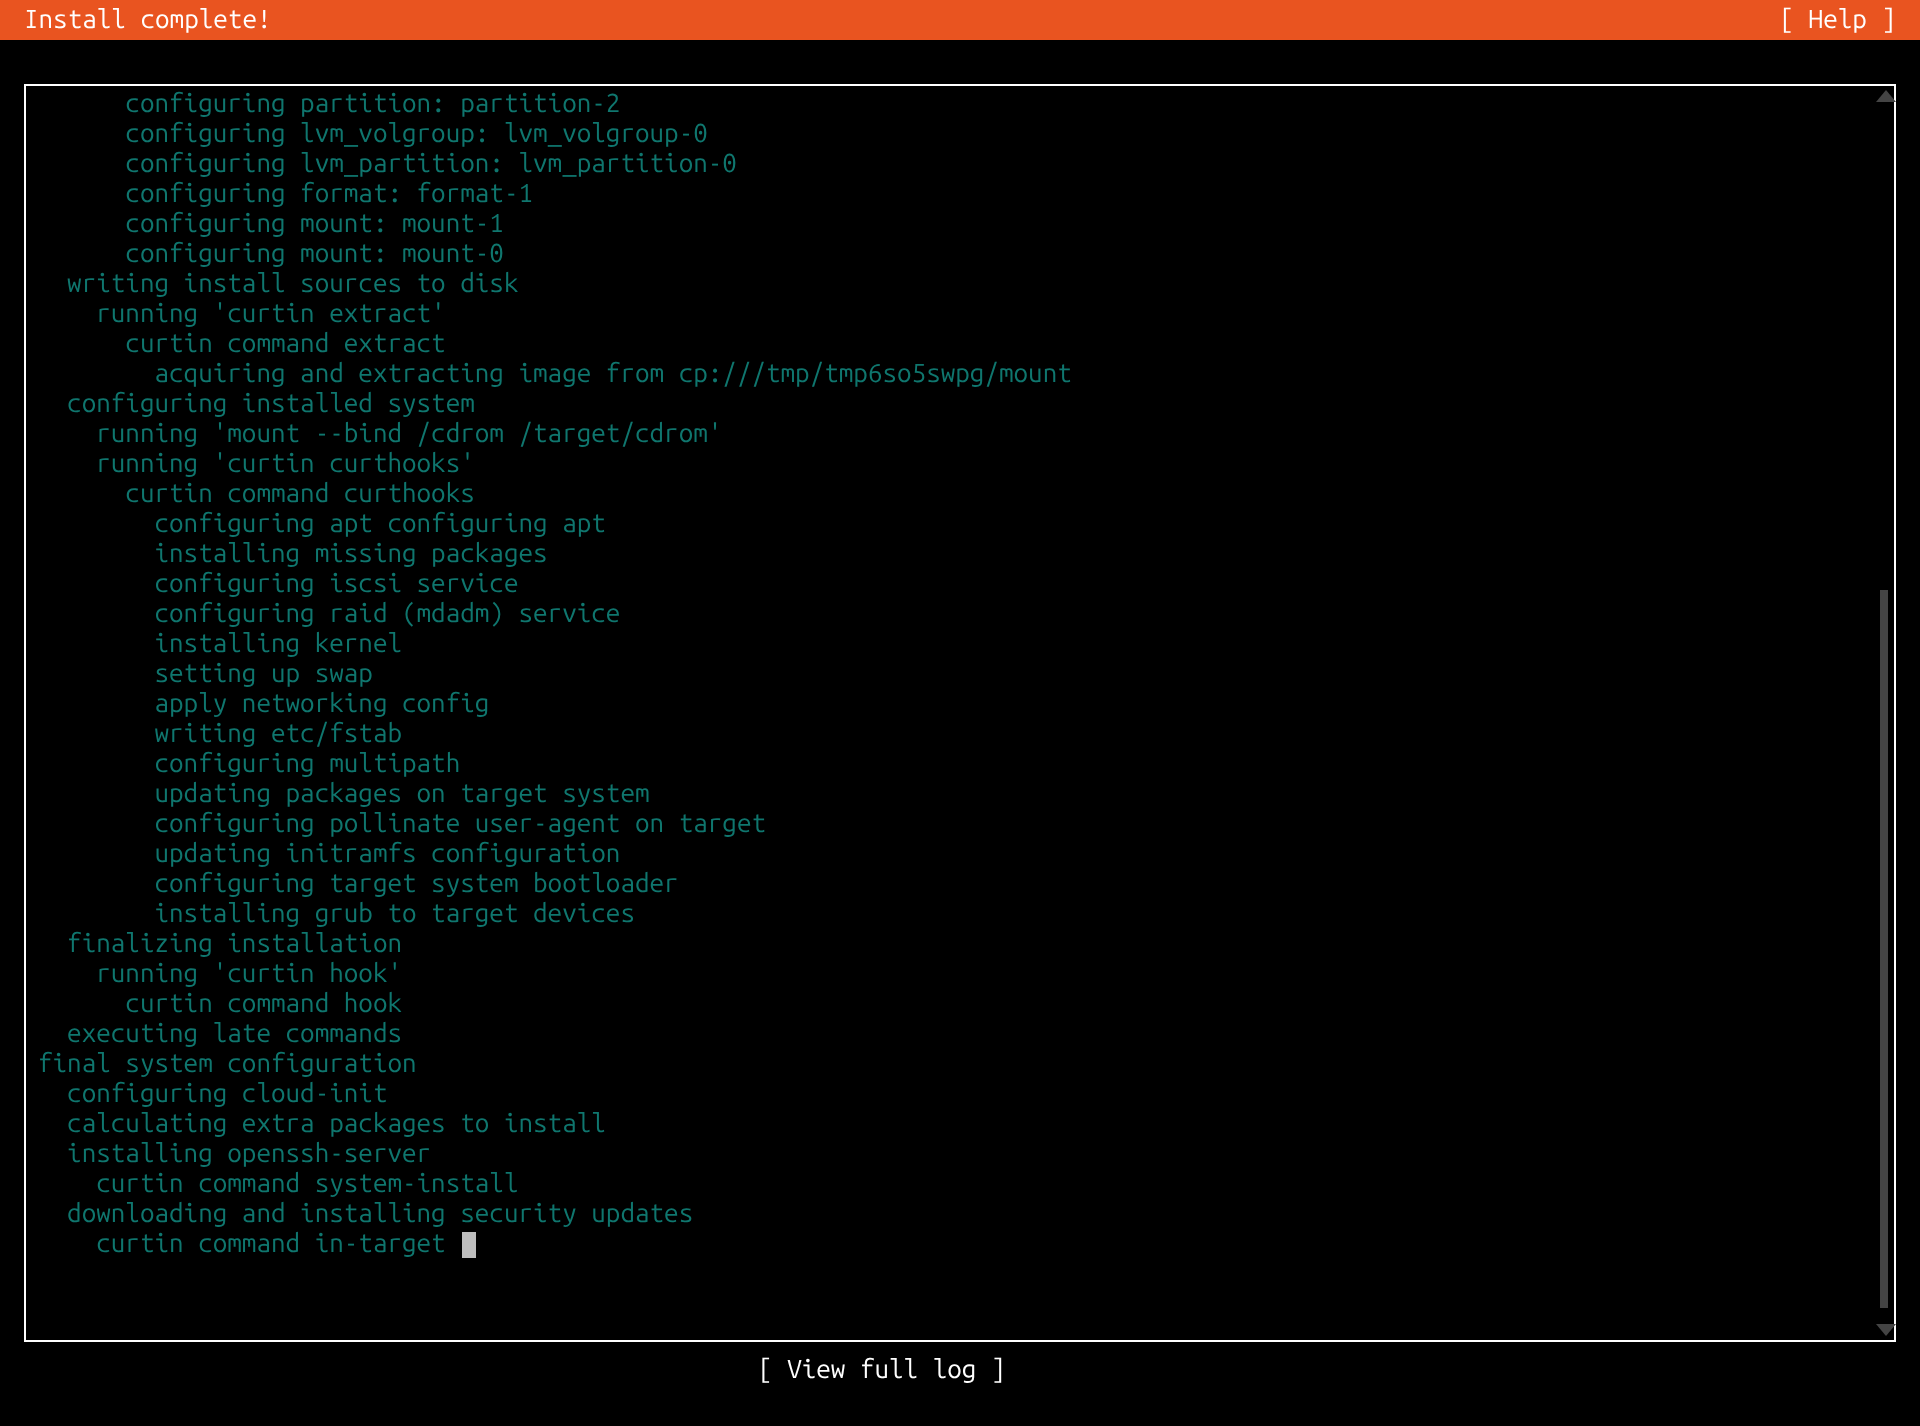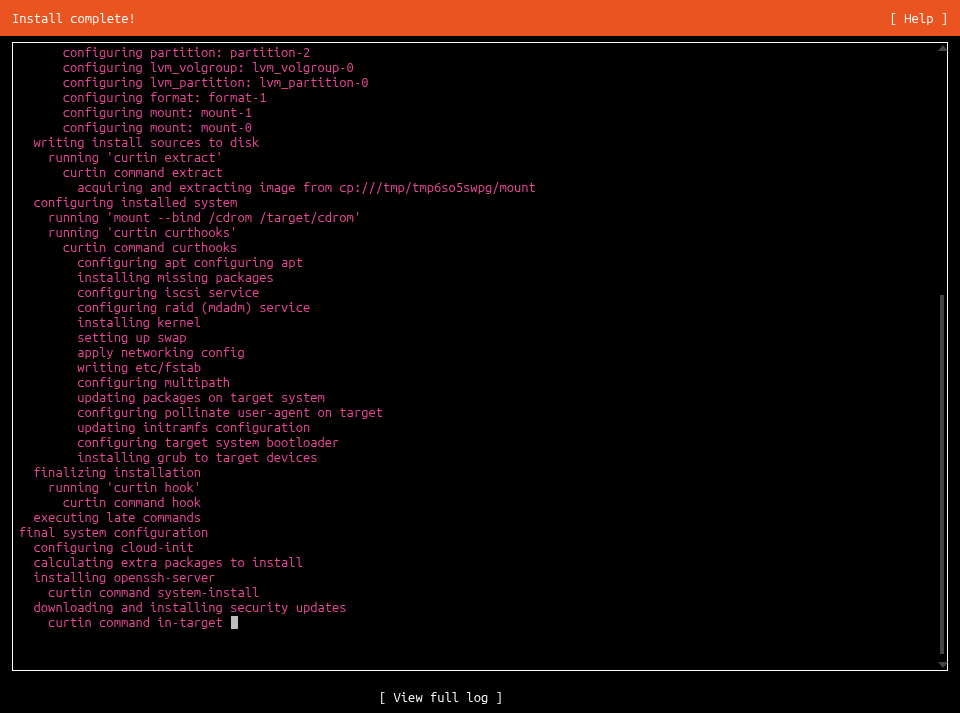--- a/index.html
+++ b/index.html
@@ -14,21 +14,21 @@
     font-family: "Ubuntu Mono", "DejaVu Sans Mono", "Consolas", monospace;
     font-size: 13px;
     line-height: 15px;
     color: #fff;
     overflow: hidden;
     position: relative;
   }
   .header {
     background: #e95420;
     color: #fff;
-    height: 36px;
+    height: 20px;
     display: flex;
     justify-content: space-between;
     align-items: center;
     padding: 0 10px;
   }
   .header .title {
     padding-left: 2px;
   }
   .header .help {
     padding-right: 2px;
@@ -37,21 +37,21 @@
     position: absolute;
     left: 12px;
     right: 12px;
     top: 42px;
     bottom: 42px;
     border: 1px solid #fff;
   }
   .log-content {
     padding: 2px 6px;
     white-space: pre;
-    color: #ec4899;
+    color: #0f766e;
   }
   .scroll-track {
     position: absolute;
     right: 3px;
     top: 4px;
     bottom: 4px;
     width: 4px;
   }
   .scroll-arrow {
     width: 0;
@@ -72,21 +72,21 @@
   .scroll-thumb {
     position: absolute;
     left: 0;
     width: 4px;
     background: #444;
     top: 40%;
     height: 58%;
   }
   .footer {
     position: absolute;
-    bottom: 8px;
+    bottom: 20px;
     left: 0;
     right: 0;
     text-align: center;
   }
   .footer-line {
     display: inline-block;
     min-width: 210px;
     text-align: left;
     padding: 0 4px;
   }

